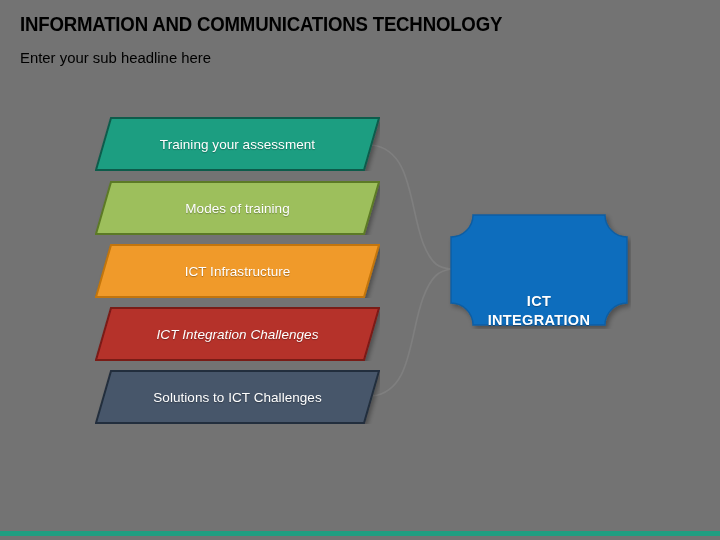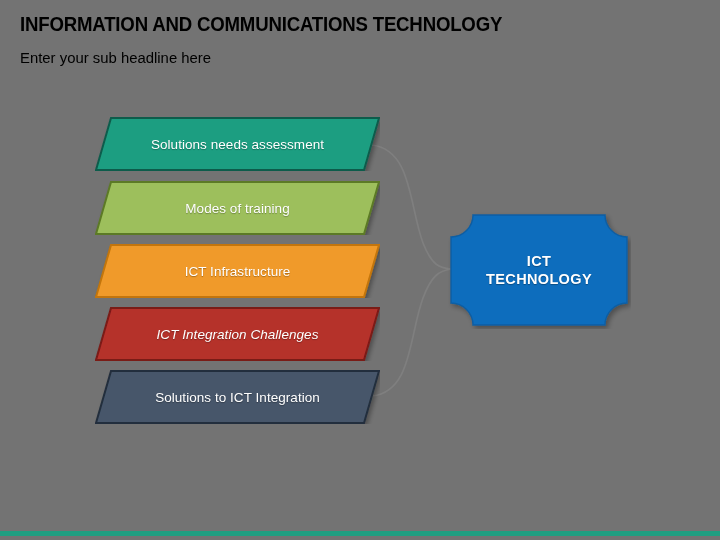--- a/index.html
+++ b/index.html
@@ -103,21 +103,21 @@
   }
   #hub .label {
     position: absolute;
     left: 0;
     top: 0;
     width: 184px;
     height: 118px;
     display: flex;
     flex-direction: column;
     align-items: center;
-    justify-content: center;
+    justify-content: flex-end;
     color: #ffffff;
     font-size: 14.5px;
     font-weight: bold;
     line-height: 18.5px;
     letter-spacing: 0.35px;
     text-shadow: 0 1px 1px rgba(0,0,0,0.30);
     white-space: nowrap;
   }
 
   
@@ -146,21 +146,21 @@
 
   <div class="step" style="left:95px; top:117px;">
     <svg class="shape" viewBox="0 0 285 54">
       <defs>
         <filter id="sh1" x="-25%" y="-25%" width="160%" height="170%">
           <feDropShadow dx="2.2" dy="2.6" stdDeviation="2.2" flood-color="#000000" flood-opacity="0.32"></feDropShadow>
         </filter>
       </defs>
       <polygon points="16,1 284,1 269,53 1,53" filter="url(#sh1)" fill="#1F9E81" stroke="#0E5C4C" stroke-width="2"></polygon>
     </svg>
-    <div class="label" style="color: rgb(255, 255, 255);">Solutions needs assessment</div>
+    <div class="label" style="color: rgb(255, 255, 255);">Training your assessment</div>
   </div>
 
   <div class="step" style="left:95px; top:181px;">
     <svg class="shape" viewBox="0 0 285 54">
       <defs>
         <filter id="sh2" x="-25%" y="-25%" width="160%" height="170%">
           <feDropShadow dx="2.2" dy="2.6" stdDeviation="2.2" flood-color="#000000" flood-opacity="0.32"></feDropShadow>
         </filter>
       </defs>
       <polygon points="16,1 284,1 269,53 1,53" filter="url(#sh2)" fill="#9DBF5C" stroke="#5C7A25" stroke-width="2"></polygon>
@@ -194,21 +194,21 @@
 
   <div class="step" style="left:95px; top:370px;">
     <svg class="shape" viewBox="0 0 285 54">
       <defs>
         <filter id="sh5" x="-25%" y="-25%" width="160%" height="170%">
           <feDropShadow dx="2.2" dy="2.6" stdDeviation="2.2" flood-color="#000000" flood-opacity="0.32"></feDropShadow>
         </filter>
       </defs>
       <polygon points="16,1 284,1 269,53 1,53" filter="url(#sh5)" fill="#46566B" stroke="#232E3C" stroke-width="2"></polygon>
     </svg>
-    <div class="label" style="color: rgb(255, 255, 255);">Solutions to ICT Integration</div>
+    <div class="label" style="color: rgb(255, 255, 255);">Solutions to ICT Challenges</div>
   </div>
 
   <div id="hub">
     <svg class="shape" viewBox="0 0 184 118">
       <defs>
         <filter id="shHub" x="-25%" y="-25%" width="160%" height="165%">
           <feDropShadow dx="2.4" dy="2.8" stdDeviation="2.4" flood-color="#000000" flood-opacity="0.32"></feDropShadow>
         </filter>
       </defs>
       <path filter="url(#shHub)" d="M 26 4
@@ -217,19 +217,19 @@
                L 180 92
                A 22 22 0 0 0 158 114
                L 26 114
                A 22 22 0 0 0 4 92
                L 4 26
                A 22 22 0 0 0 26 4
                Z" fill="#0D6DBD" stroke="#0B5EA3" stroke-width="1.4"></path>
     </svg>
     <div class="label" style="color: rgb(255, 255, 255);">
       <span>ICT</span>
-      <span>TECHNOLOGY</span>
+      <span>INTEGRATION</span>
     </div>
   </div>
 
   <div id="footer-bar" style="background: rgb(31, 158, 129);"></div>
 
 </div>
 
 </body></html>

